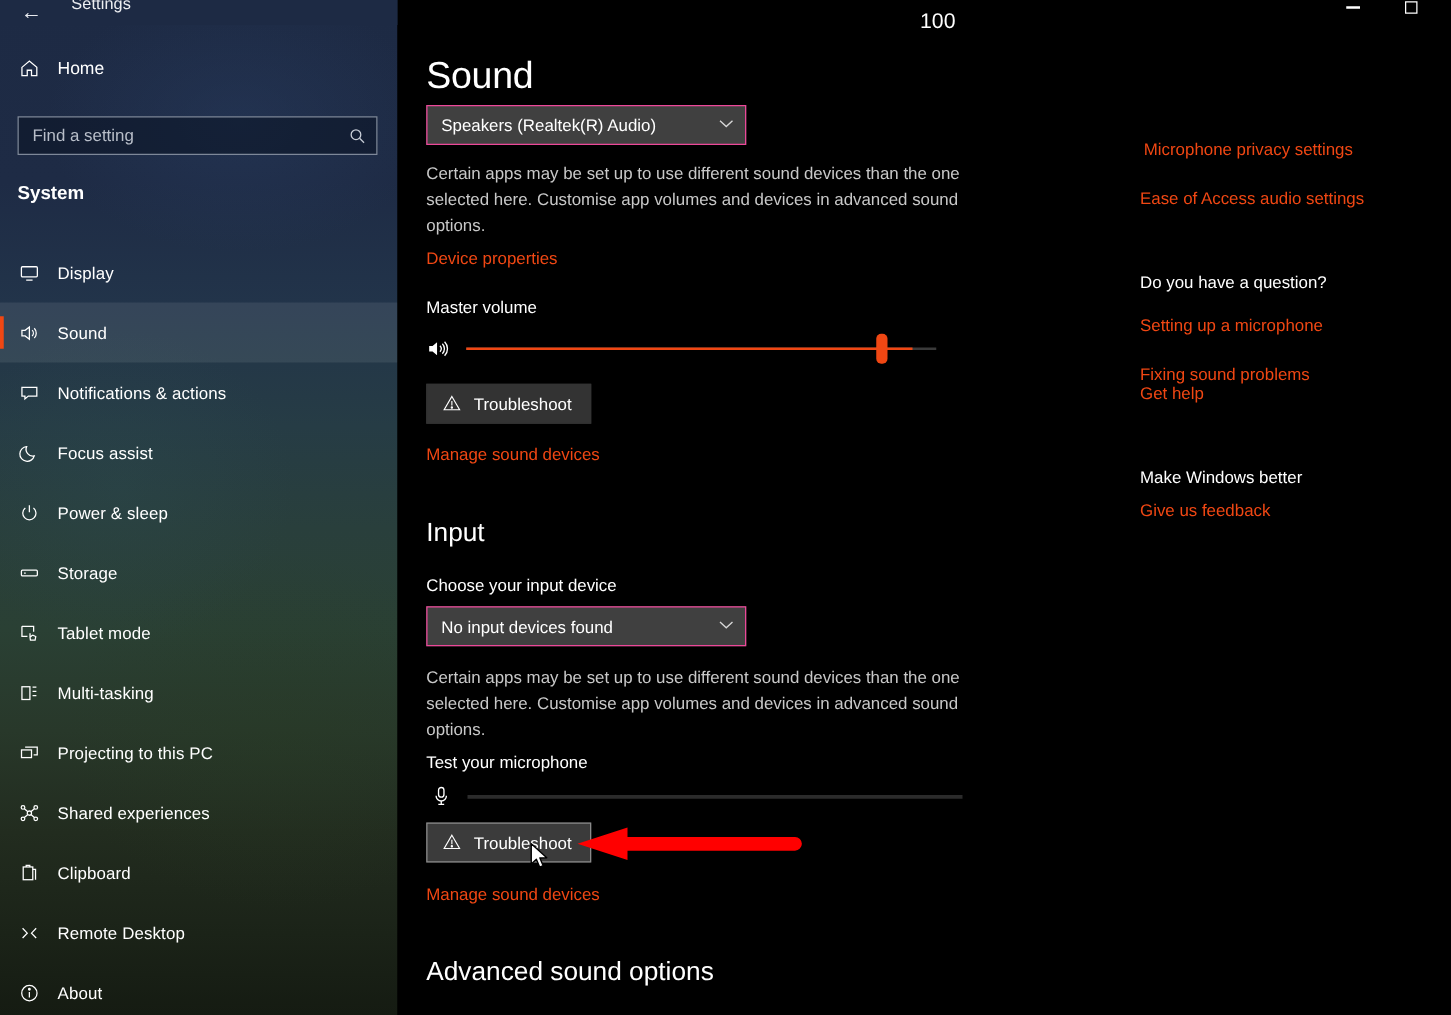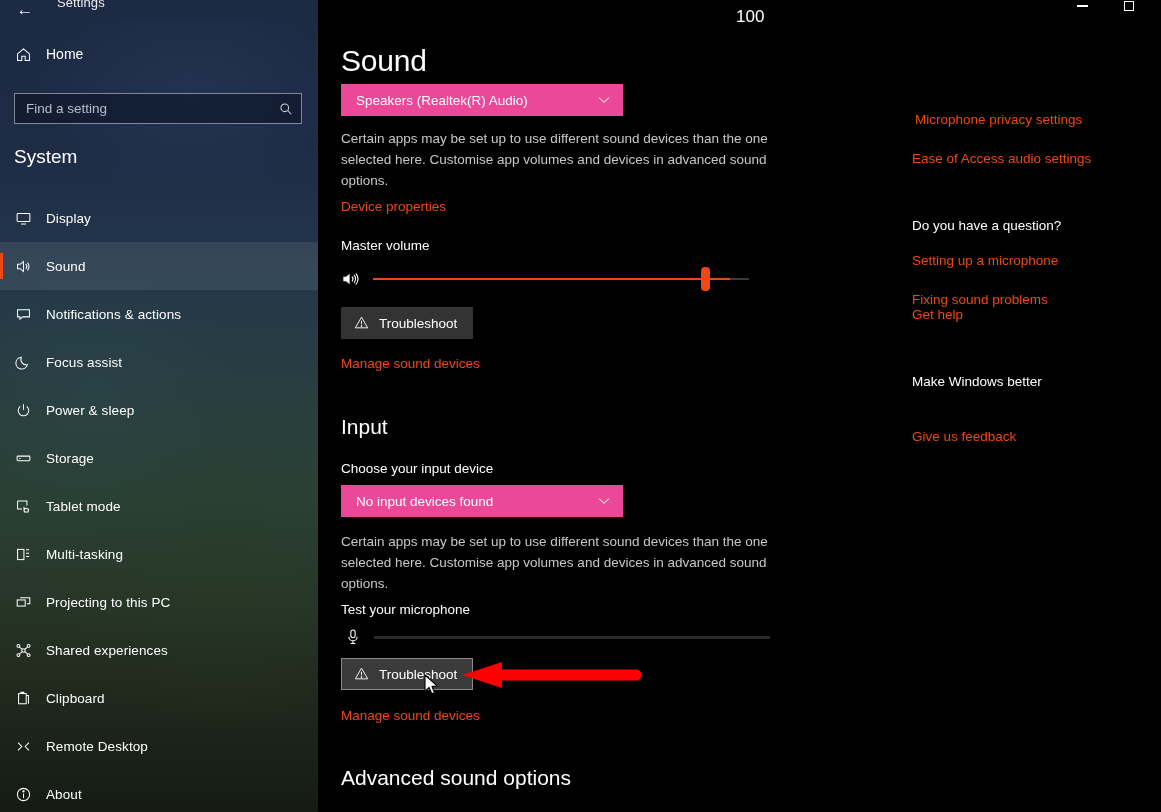--- a/index.html
+++ b/index.html
@@ -84,21 +84,21 @@
     font-size:13.5px; color:#fff; padding:0 8px 0 11px;
   }
   #search-input::placeholder { color:#b8bec9; opacity:1; }
   #search-icon {
     width:30px; display:flex; align-items:center; justify-content:center;
     color:#c9ced8; font-size:14px;
   }
 
   #group-title {
     position:absolute; left:14px; top:146px;
-    font-size:19px; font-weight:normal; color:#fff;
+    font-size:15px; font-weight:bold; color:#fff;
   }
 
   #navlist { position:absolute; left:0; top:194px; width:318px; }
   .nav-item {
     position:relative; height:48px; display:flex; align-items:center;
   }
   .nav-item .ico {
     width:46px; display:flex; align-items:center; justify-content:center;
     color:#fff;
   }
@@ -123,22 +123,22 @@
   .para {
     position:absolute; font-size:13.5px; color:#c8c8c8; line-height:21px;
     width:450px;
   }
   .acc-link {
     position:absolute; font-size:13.5px; color:#f04713; cursor:pointer;
     text-decoration:none;
   }
 
   .combo {
-    position:absolute; height:32px; width:282px;
-    border:4px solid #ec4899; background:#ec4899;
+    position:absolute; height:32px; width:256px;
+    border:1px solid #ec4899; background:#404040;
     display:flex; align-items:center;
   }
   .combo .val { flex:1; font-size:13.5px; color:#fff; padding-left:11px; }
   .combo .chev { width:30px; text-align:center; font-size:11px; color:#d6d6d6; }
 
   
   #vol-slider { position:absolute; left:23px; top:262px; width:440px; height:34px; }
   #vol-icon {
     position:absolute; left:0; top:6px; width:24px; height:22px;
     color:#fff; font-size:17px; display:flex; align-items:center;
@@ -459,21 +459,21 @@
   <div id="related">
     <a class="rel-link" style="left:3px; top:112px;">Microphone privacy settings</a>
     <a class="rel-link" style="left:0; top:151px;">Ease of Access audio settings</a>
 
     <div class="rel-head" style="left:0; top:218px;">Do you have a question?</div>
     <a class="rel-link" style="left:0; top:253px;">Setting up a microphone</a>
     <a class="rel-link" style="left:0; top:280px;margin-top:12px;">Fixing sound problems</a>
     <a class="rel-link" style="left:0; top:307px;">Get help</a>
 
     <div class="rel-head" style="left:0; top:374px;">Make Windows better</div>
-    <a class="rel-link" style="left:0; top:401px;margin-top:28px;">Give us feedback</a>
+    <a class="rel-link" style="left:0; top:401px;">Give us feedback</a>
   </div>
 
 </div>
 
 <svg id="arrow" viewBox="0 0 185 28">
   <path d="M2 14 L42 1 L42 8.5 L176 8.5 A5.5 5.5 0 0 1 176 19.5 L42 19.5 L42 27 Z" fill="#ff0000"></path>
 </svg>
 
 <svg id="cursor" viewBox="0 0 16 22">
   <path d="M1 1 L1 17.2 L5.1 13.4 L7.8 19.8 L10.5 18.6 L7.9 12.4 L13.4 12.2 Z" fill="#ffffff" stroke="#000000" stroke-width="1.1" stroke-linejoin="round"></path>

